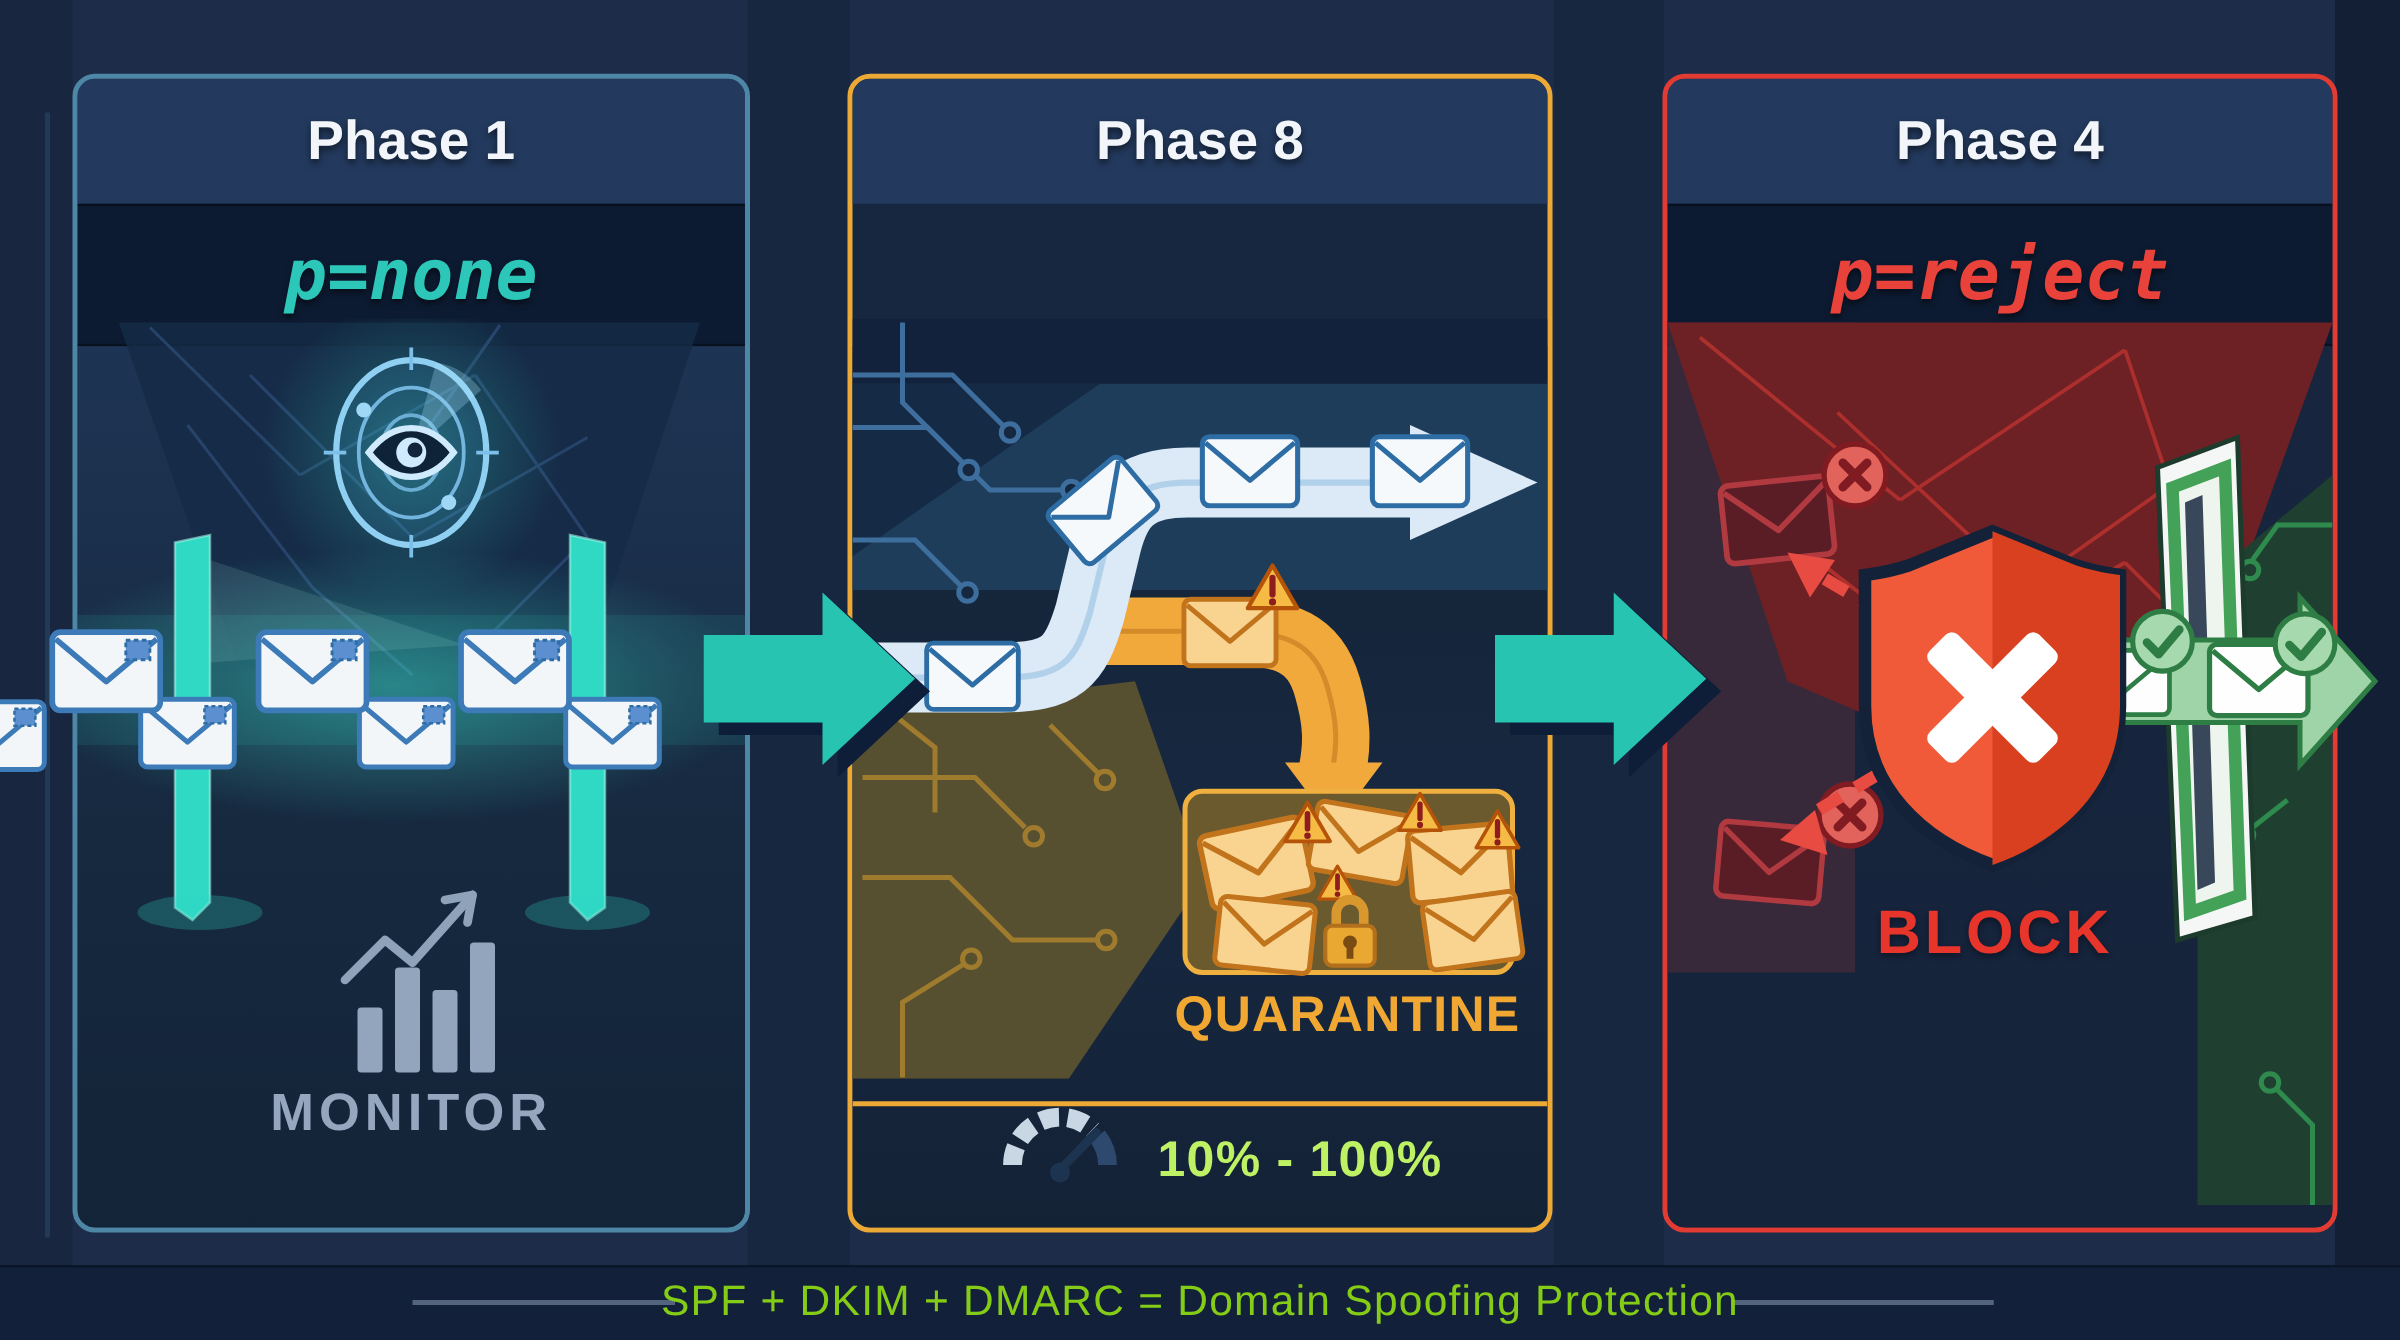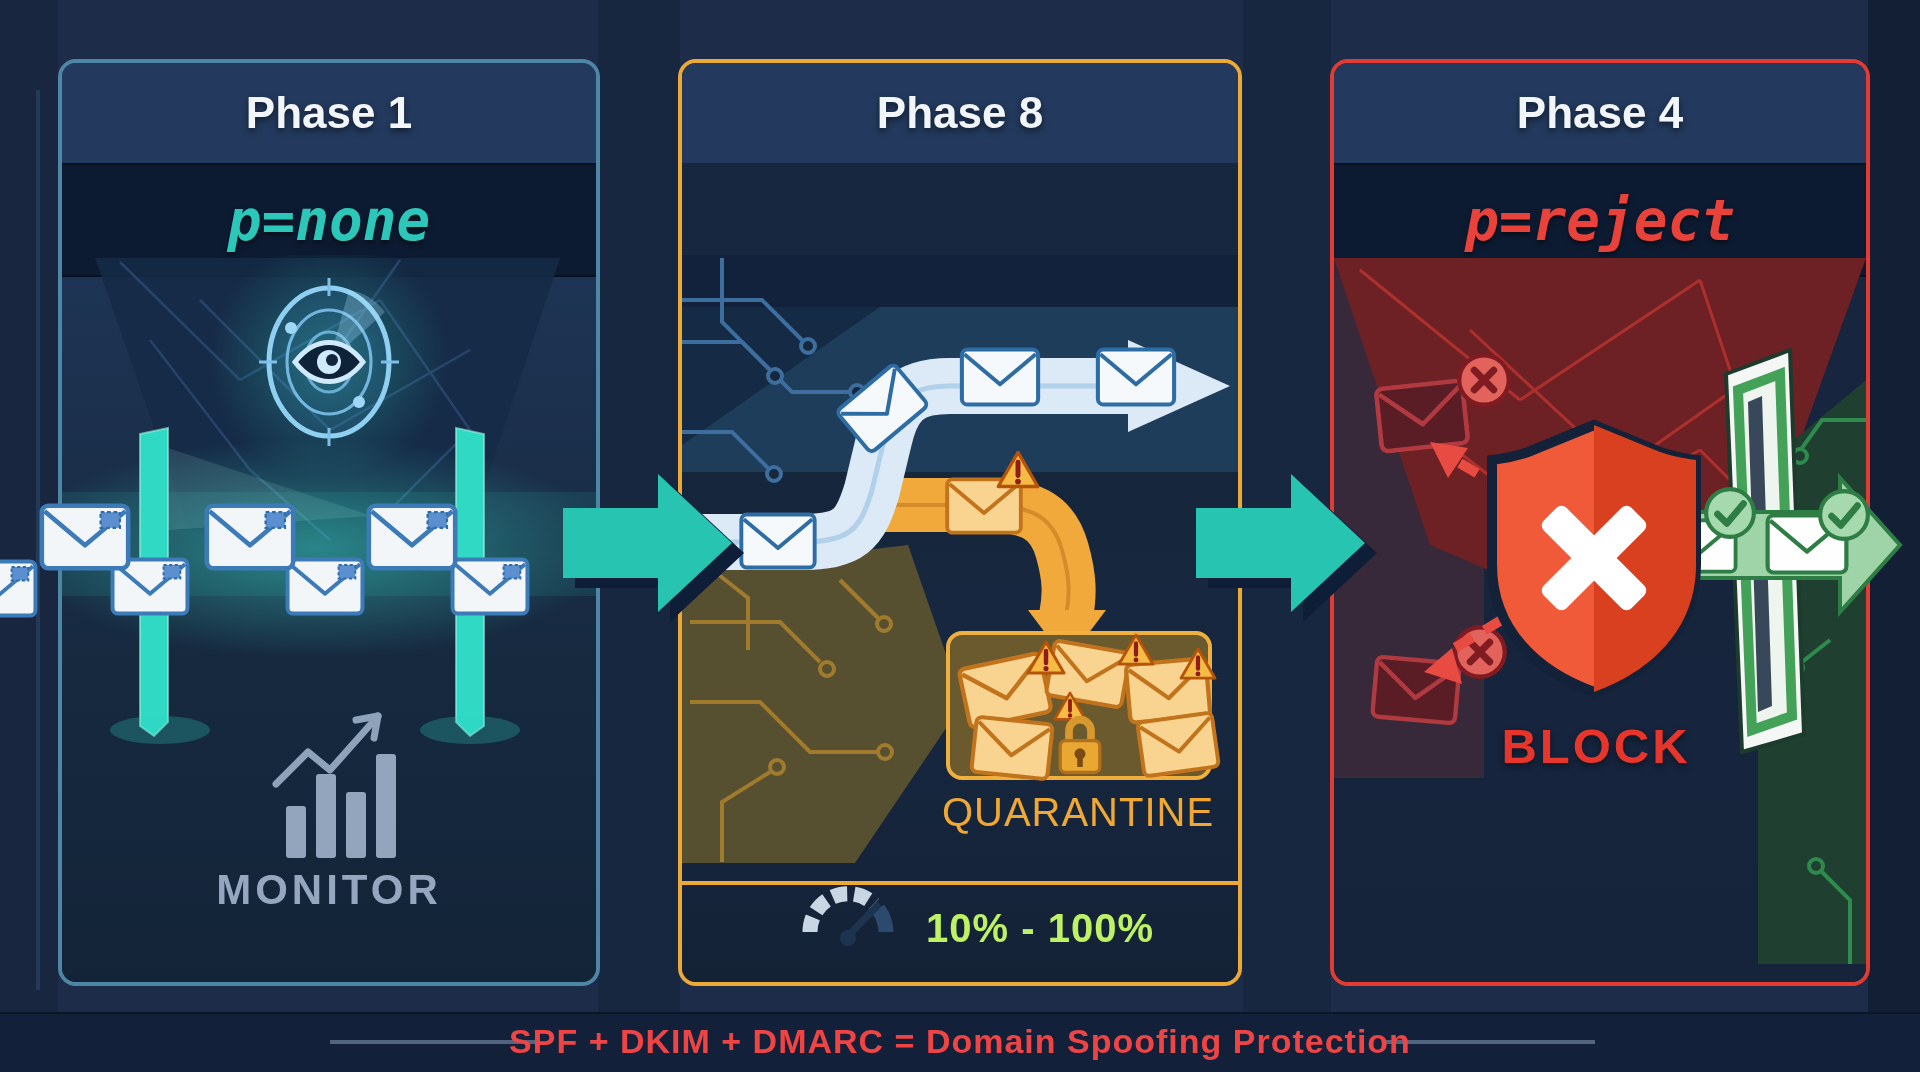--- a/index.html
+++ b/index.html
@@ -7,21 +7,21 @@
           background:#1d2c49;font-family:"Liberation Sans",sans-serif;}
   .bg{position:absolute;}
   .bg-left{left:0;top:0;width:58px;height:1072px;background:#18263f;}
   .bg-gap1{left:598px;top:0;width:82px;height:1072px;background:#17263e;opacity:.75;}
   .bg-gap2{left:1243px;top:0;width:88px;height:1072px;background:#17263e;opacity:.75;}
   .bg-right{left:1868px;top:0;width:52px;height:1072px;background:#131f35;}
   .bg-vline{left:36px;top:90px;width:4px;height:900px;background:#2b4a6b;opacity:.55;}
   .footer-band{position:absolute;left:0;top:1012px;width:1920px;height:60px;
                background:#13203a;border-top:2px solid #0b1628;}
   .footer-text{position:absolute;left:0;top:1022px;width:1920px;text-align:center;
-               font-size:34px;font-weight:bold;color:#ef4444;letter-spacing:1px;}
+               font-size:34px;font-weight:normal;color:#84cc16;letter-spacing:1px;}
   .footer-line{position:absolute;top:1040px;width:210px;height:4px;background:#53657e;}
   .fl-left{left:330px;} .fl-right{left:1385px;}
 
   .panel{position:absolute;top:45px;height:919px;border:4px solid;border-radius:18px;
          overflow:hidden;box-sizing:content-box;background:#16273f;margin-top:14px;}
   .panel-1{left:58px;width:534px;border-color:#4e86a6;box-shadow:inset 0 0 0 2px rgba(120,190,220,.25);}
   .panel-2{left:678px;width:556px;border-color:#eca936;}
   .panel-3{left:1330px;width:532px;border-color:#e23b33;}
   .p-header{position:absolute;left:0;top:0;right:0;height:100px;display:flex;
             align-items:center;justify-content:center;background:#233a5e;}
@@ -35,21 +35,21 @@
   .c1{background:linear-gradient(180deg,#1e3454 0%,#16293f 55%,#132438 100%);}
   .c2{background:linear-gradient(180deg,#152638 0%,#162740 60%,#142236 100%);}
   .c3{background:linear-gradient(180deg,#17253e 0%,#15233b 100%);}
   .p2-divider{position:absolute;left:0;right:0;top:818px;height:0;border-top:4px solid #eca936;}
 
   .overlay{position:absolute;left:0;top:0;width:1920px;height:1072px;pointer-events:none;}
 
   .label{position:absolute;text-align:center;pointer-events:none;}
   .monitor-label{left:159px;top:866px;width:340px;font-size:42px;font-weight:bold;
                  color:#94a7bf;letter-spacing:4px;text-align:center;}
-  .quarantine-label{left:918px;top:790px;width:320px;font-size:40px;font-weight:normal;
+  .quarantine-label{left:918px;top:790px;width:320px;font-size:40px;font-weight:bold;
                     color:#f0a832;letter-spacing:1px;}
   .rate-label{left:910px;top:906px;width:260px;font-size:40px;font-weight:bold;
               color:#bef264;letter-spacing:1px;}
   .block-label{left:1446px;top:718px;width:300px;font-size:49px;font-weight:bold;
                color:#e8352b;letter-spacing:3px;text-shadow:0 3px 6px rgba(0,0,0,.4);}
 </style>
 </head>
 <body>
 
 <div class="canvas">

